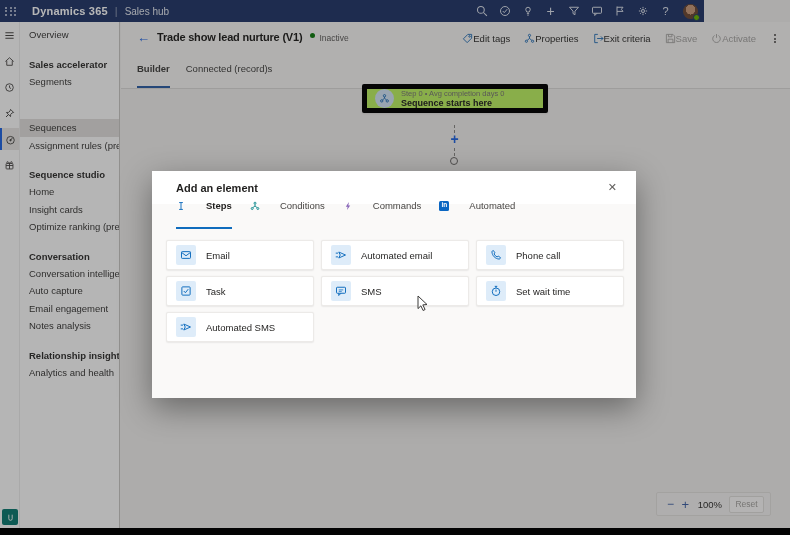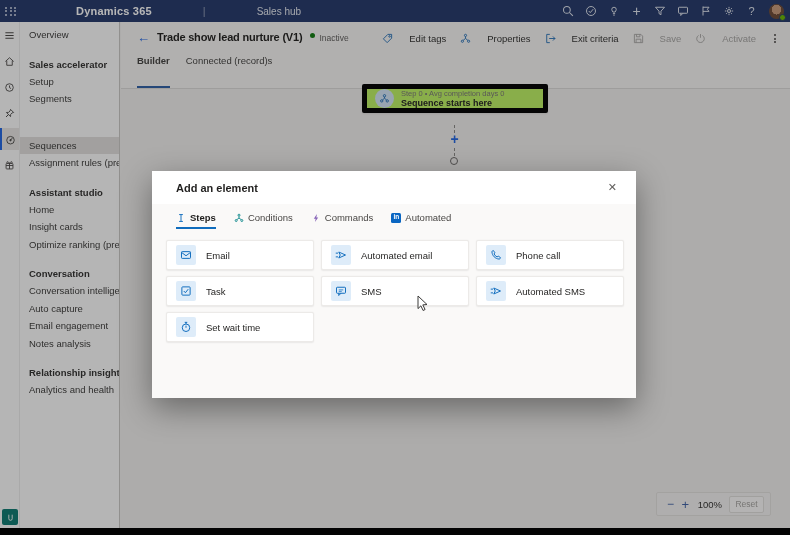--- a/index.html
+++ b/index.html
@@ -1,22 +1,22 @@
 <!DOCTYPE html>
 <html><head>
 <meta charset="utf-8">
 <style>
   * { margin:0; padding:0; box-sizing:border-box; }
   html,body { width:790px; height:535px; overflow:hidden; }
   body { font-family:"Liberation Sans","DejaVu Sans",sans-serif; background:#000; }
   .screen { position:relative; width:790px; height:535px; background:#f1efee; overflow:hidden; }
 
   
-  .topbar { position:absolute; top:0; left:0; width:790px; height:22px; background:#25396b;
-            display:flex; align-items:center; color:#fff; z-index:1;gap:44px; }
+  .topbar { position:absolute; top:0; left:0; width:704px; height:22px; background:#25396b;
+            display:flex; align-items:center; color:#fff; z-index:1; }
   .waffle { width:22px; height:22px; display:flex; align-items:center; justify-content:center; cursor:pointer; }
   .waffle-grid { display:grid; grid-template-columns:repeat(3,3px); gap:1.5px; }
   .waffle-grid i { width:2px; height:2px; background:#cfd6e4; border-radius:50%; }
   .brand { font-size:11px; font-weight:bold; margin-left:10px; letter-spacing:.2px; }
   .brand-sep { margin:0 7px; color:rgba(255,255,255,.45); font-size:11px; font-weight:normal; }
   .appname { font-size:10px; color:#e3e7ef; }
   .topbar-right { margin-left:auto; display:flex; align-items:center; gap:4px; padding-right:6px; }
   .tb-ic { width:19px; height:18px; display:flex; align-items:center; justify-content:center; color:#dfe4ee; cursor:pointer; }
   .tb-ic svg { display:block; }
   .tb-plus { font-size:14px; font-weight:300; line-height:1; }
@@ -47,29 +47,29 @@
 
   
   .main { position:absolute; left:121px; top:22px; width:669px; height:506px; background:#f1efee; }
   .main-header { height:45px; background:#f6f5f4; display:flex; align-items:flex-start; padding:9px 10px 0 16px; }
   .back { color:#2266E3; font-size:13px; line-height:14px; margin-right:7px; cursor:pointer; }
   .page-title { font-size:11px; font-weight:bold; color:#201f1e; letter-spacing:-.2px; white-space:nowrap; }
   .status { display:flex; align-items:flex-start; margin-left:8px; margin-top:2px; }
   .status-dot { width:5px; height:5px; border-radius:50%; background:#107c10; margin-right:4px; }
   .status-label { font-size:8.5px; color:#605e5c; }
   .commands { margin-left:auto; display:flex; align-items:center; gap:14px; margin-top:1px; }
-  .cmd { display:flex; align-items:center; gap:16px; font-size:9.5px; color:#323130; cursor:pointer; white-space:nowrap; }
+  .cmd { display:flex; align-items:center; gap:0; font-size:9.5px; color:#323130; cursor:pointer; white-space:nowrap; }
   .cmd svg { display:block; color:#1f6cb5; }
   .cmd.disabled { color:#a6a4a2; }
   .cmd.disabled svg { color:#a6a4a2; }
   .cmd-more { display:flex; flex-direction:column; gap:1.5px; padding:2px 4px; cursor:pointer; }
   .cmd-more i { width:2px; height:2px; border-radius:50%; background:#484644; }
   .main-tabs { height:22px; background:#f6f5f4; border-bottom:1px solid #dcdad8; display:flex; align-items:flex-end;
                gap:16px; padding-left:16px; }
-  .mtab { font-size:9.5px; color:#444341; padding-bottom:20px; border-bottom:2px solid transparent; cursor:pointer; }
+  .mtab { font-size:9.5px; color:#444341; padding-bottom:12px; border-bottom:2px solid transparent; cursor:pointer; }
   .mtab.selected { font-weight:bold; color:#24222０; border-bottom-color:#2f5fa5; }
 
   
   .node { position:absolute; left:362px; top:84px; width:186px; height:29px; background:#bef264;
           border:5px solid #000000; border-radius:2px; box-shadow:0 1px 2px rgba(0,0,0,.08);
           display:flex; align-items:center; padding:0 8px; cursor:pointer; }
   .node-ic { width:19px; height:19px; border-radius:50%; background:#d4e6f6; display:flex; align-items:center;
              justify-content:center; margin-right:7px; flex:none; }
   .node-meta { font-size:7.5px; color:#7a7876; line-height:9px; white-space:nowrap; }
   .node-title { font-size:9px; font-weight:bold; color:#252423; line-height:11px; white-space:nowrap; }
@@ -82,21 +82,21 @@
   
   .overlay { position:absolute; inset:0; background:rgba(15,15,15,.30); z-index:5; }
 
   
   .modal { position:absolute; left:152px; top:171px; width:484px; height:227px; background:#fff; z-index:10;
            box-shadow:0 10px 30px rgba(0,0,0,.4); display:flex; flex-direction:column; }
   .modal-head { height:33px; display:flex; align-items:center; padding:0 14px 0 24px; background:#fff; }
   .modal-title { font-size:11px; font-weight:bold; color:#201f1e; }
   .modal-close { margin-left:auto; font-size:11px; color:#605e5c; cursor:pointer; padding:2px 5px; line-height:1; }
   .modal-tabs { height:25px; background:#faf9f8; display:flex; align-items:flex-end; gap:18px; padding-left:24px; }
-  .mo-tab { display:flex; align-items:center; gap:4px; font-size:9.5px; color:#484644; padding-bottom:4px;
+  .mo-tab { display:flex; align-items:center; gap:20px; font-size:9.5px; color:#484644; padding-bottom:16px;
             border-bottom:2px solid transparent; cursor:pointer; }
   .mo-tab.selected { font-weight:bold; color:#201f1e; border-bottom-color:#0f6cbd; }
   .mo-tab svg { display:block; }
   .li-badge { width:10px; height:10px; background:#0a66c2; border-radius:1.5px; color:#fff; font-size:6.5px;
               font-weight:bold; display:flex; align-items:center; justify-content:center; line-height:1; }
   .modal-body { flex:1; background:#faf9f8; padding:11px 14px; }
   .m-grid { display:grid; grid-template-columns:repeat(3,148px); gap:6px 7px; }
   .m-card { height:30px; background:#fff; border:1px solid #eceae8; border-radius:2px;
             box-shadow:0 0.5px 1.5px rgba(0,0,0,.07); display:flex; align-items:center; padding:0 9px; cursor:pointer; }
   .m-card-ic { width:20px; height:20px; border-radius:2px; background:#deecf9; display:flex; align-items:center;
@@ -230,25 +230,24 @@
     <span class="rail-app">
       <svg width="9" height="9" viewBox="0 0 16 16" fill="none" stroke="#ffffff" stroke-width="1.6">
           <path d="M5 3v7a3 3 0 0 0 6 0V3"></path>
         </svg>
     </span>
   </div>
 
   <nav class="sidebar">
       <div class="sb-item">Overview</div>
       <div class="sb-header">Sales accelerator</div>
-      <div class="sb-item">Setup</div>
       <div class="sb-item">Segments</div>
       <div class="sb-item selected">Sequences</div>
       <div class="sb-item">Assignment rules (preview)</div>
-      <div class="sb-header">Assistant studio</div>
+      <div class="sb-header">Sequence studio</div>
       <div class="sb-item">Home</div>
       <div class="sb-item">Insight cards</div>
       <div class="sb-item">Optimize ranking (preview)</div>
       <div class="sb-header">Conversation</div>
       <div class="sb-item">Conversation intelligence</div>
       <div class="sb-item">Auto capture</div>
       <div class="sb-item">Email engagement</div>
       <div class="sb-item">Notes analysis</div>
       <div class="sb-header">Relationship insights</div>
       <div class="sb-item">Analytics and health</div>
@@ -416,35 +415,35 @@
                 <rect x="2" y="3" width="12" height="8" rx="1"></rect>
                 <path d="M5 11v3l3-3"></path>
                 <path d="M5 6.5h6M5 8.5h4" stroke-width="1"></path>
               </svg>
           </span>
           <span class="m-card-label">SMS</span>
         </div>
         <div class="m-card">
           <span class="m-card-ic">
             <svg width="12" height="12" viewBox="0 0 16 16" fill="none" stroke="currentColor" stroke-width="1.3">
-                <path d="M5 4l9 4-9 4 2-4z"></path>
-                <path d="M1 5.5h3M1 10.5h3"></path>
-              </svg>
-          </span>
-          <span class="m-card-label">Automated SMS</span>
-        </div>
-        <div class="m-card">
-          <span class="m-card-ic">
-            <svg width="12" height="12" viewBox="0 0 16 16" fill="none" stroke="currentColor" stroke-width="1.3">
                 <circle cx="8" cy="9" r="5"></circle>
                 <path d="M8 9V6.2"></path>
                 <path d="M6.3 1.8h3.4M8 1.8V4"></path>
               </svg>
           </span>
           <span class="m-card-label">Set wait time</span>
+        </div>
+        <div class="m-card">
+          <span class="m-card-ic">
+            <svg width="12" height="12" viewBox="0 0 16 16" fill="none" stroke="currentColor" stroke-width="1.3">
+                <path d="M5 4l9 4-9 4 2-4z"></path>
+                <path d="M1 5.5h3M1 10.5h3"></path>
+              </svg>
+          </span>
+          <span class="m-card-label">Automated SMS</span>
         </div>
       </div>
     </div>
   </div>
 
   <div class="cursor">
     <svg width="13" height="17" viewBox="0 0 13 17">
         <path d="M2 1l9 8.5-4.2.4 2.3 4.6-2 1-2.2-4.7L2 13.6z" fill="#fff" stroke="#3b3a39" stroke-width="1"></path>
       </svg>
   </div>

